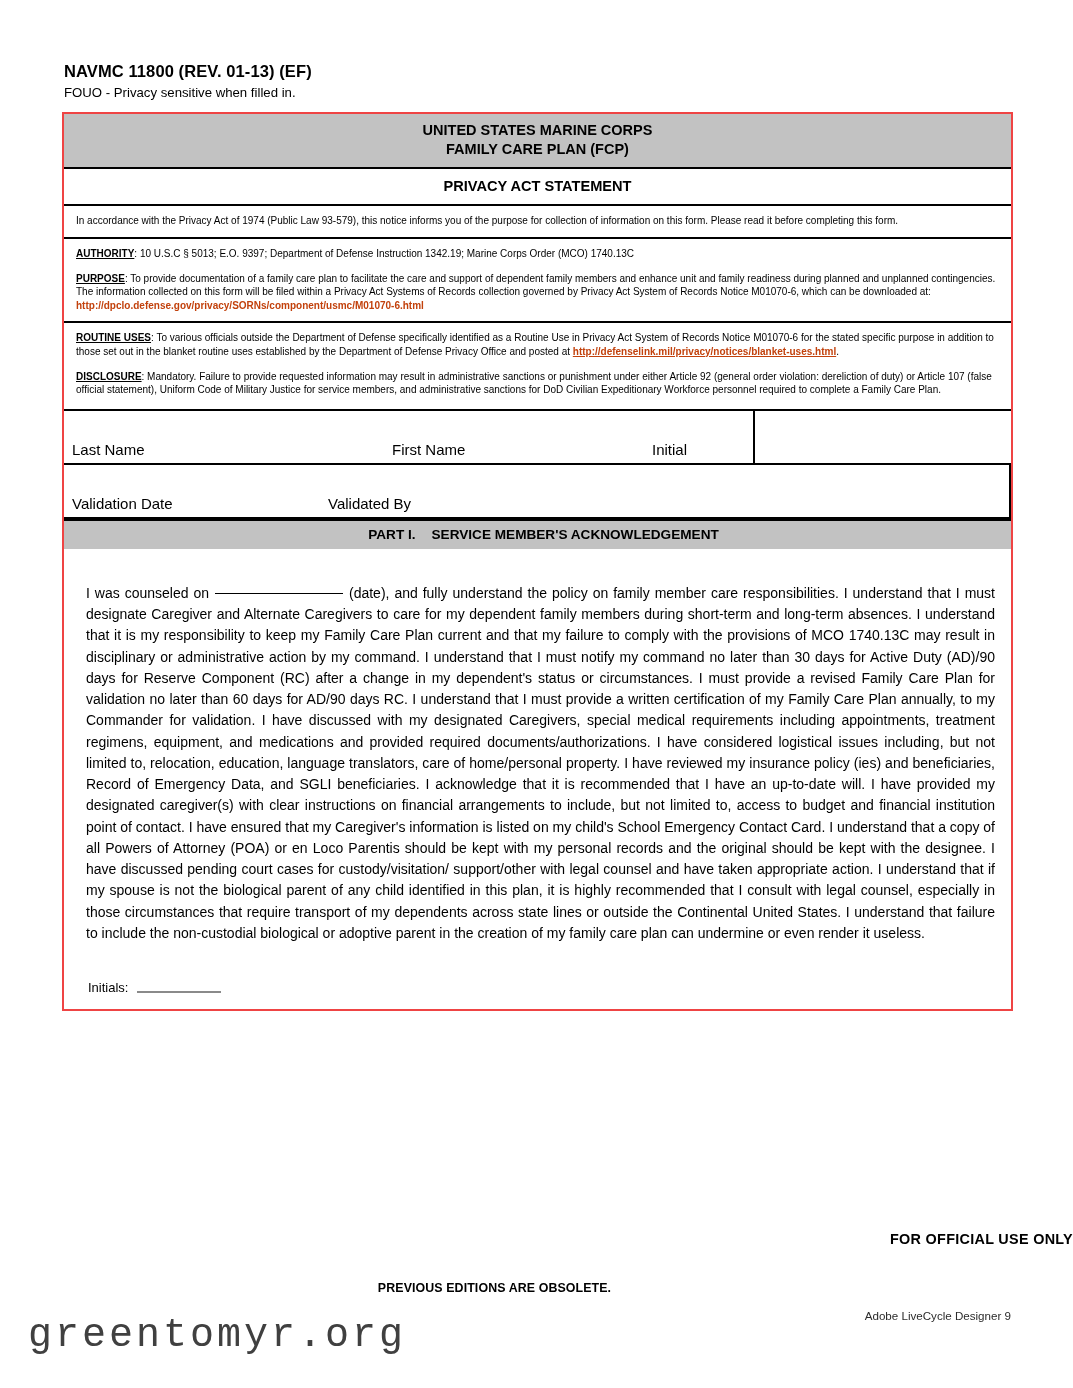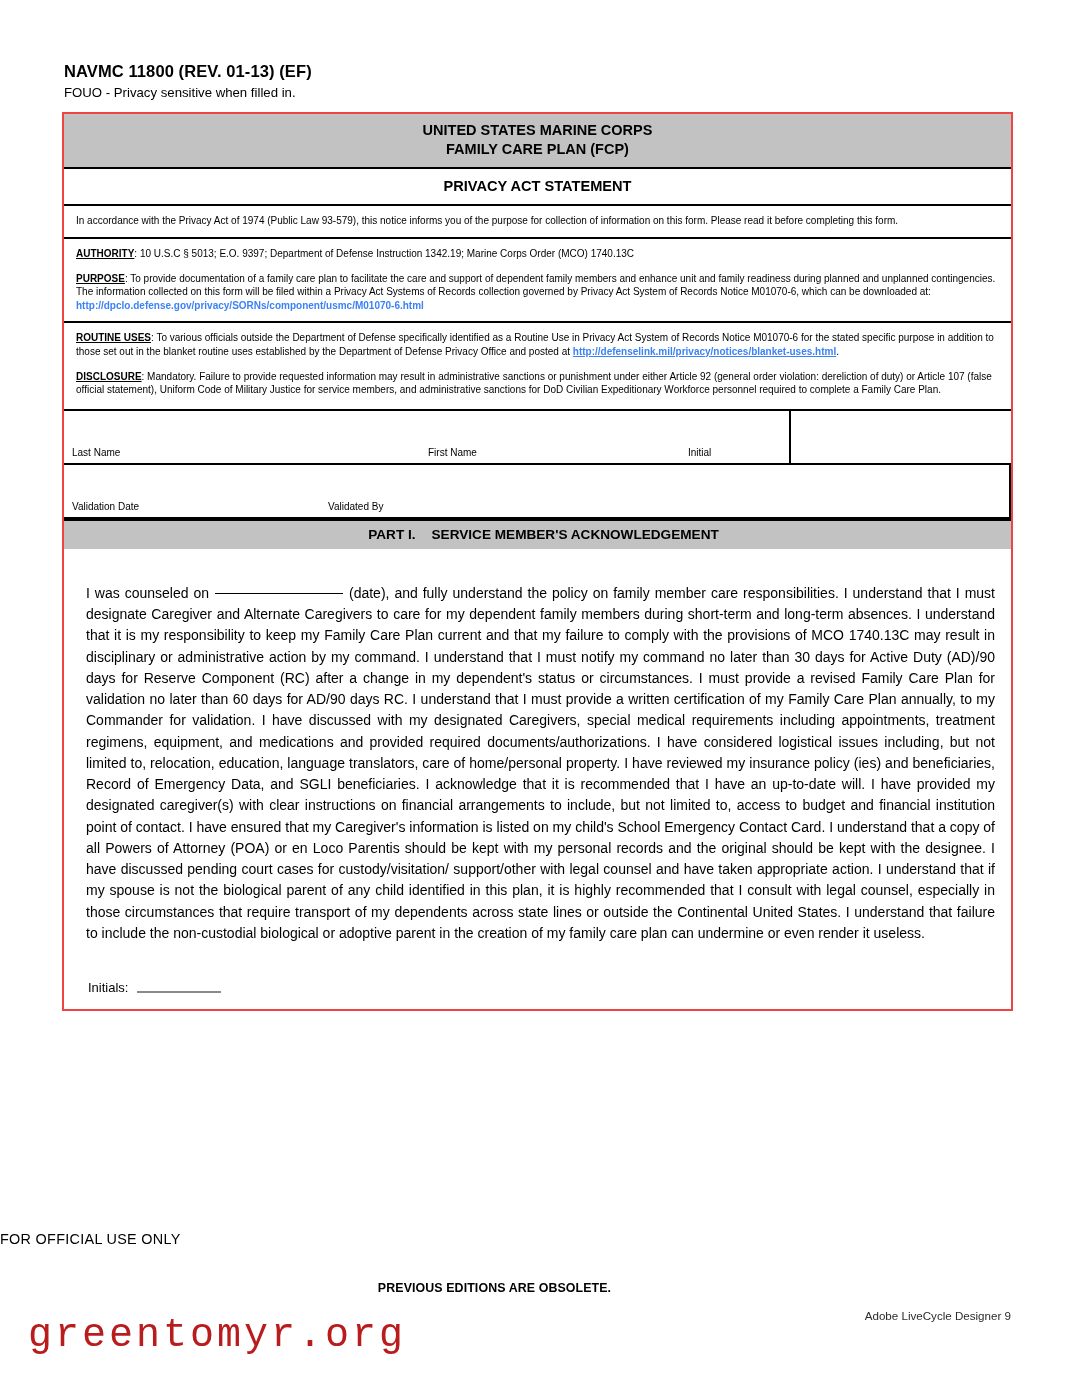--- a/index.html
+++ b/index.html
@@ -91,43 +91,43 @@
   }
   .para-block p {
     margin: 0 0 12px 0;
   }
   .para-block p:last-child { margin-bottom: 0; }
   .lead {
     font-weight: bold;
     text-decoration: underline;
   }
   .lnk {
-    color: #3b82f6;
+    color: #c2410c;
     font-weight: bold;
   }
   .lnk.ul { text-decoration: underline; }
 
   
   .fields-row {
     display: flex;
     border-bottom: 2px solid #000;
     height: 52px;
   }
   .fields-row:last-of-type { border-bottom: none; }
   .fld {
     position: relative;
     box-sizing: border-box;
     display: flex;
     align-items: flex-end;
     padding: 0 0 5px 8px;
-    font-size: 10px;
+    font-size: 15px;
   }
   .fld.sep { border-right: 2px solid #000; }
   .fld-last   { width: 320px; }
-  .fld-first  { width: 260px; margin-left: 36px; }
+  .fld-first  { width: 260px; }
   .fld-initial{ width: 111px; }
   .fld-rank   { flex: 1 1 auto; }
   .fld-valby  { width: 691px; }
   .fld-valdate{ flex: 1 1 auto; }
 
   .part-band {
     background: #c2c2c2;
     text-align: center;
     font-weight: bold;
     font-size: 13.6px;
@@ -171,23 +171,23 @@
     margin-left: 9px;
     margin-bottom: 2px;
   }
 
   
   .footer-fouo {
     position: absolute;
     left: 0;
     top: 1231px;
     width: 1073px;
-    text-align: left;
+    text-align: right;
     font-size: 14.4px;
-    font-weight: normal;
+    font-weight: bold;
     letter-spacing: 0.3px;
   }
   .footer-prev {
     position: absolute;
     left: 0;
     top: 1281px;
     width: 989px;
     text-align: center;
     font-size: 12.4px;
     font-weight: bold;
@@ -201,21 +201,21 @@
     color: #2b2b2b;
     text-align: right;
   }
   .watermark {
     position: absolute;
     left: 28px;
     top: 1313px;
     font-family: "Liberation Mono", "DejaVu Sans Mono", monospace;
     font-size: 40px;
     letter-spacing: 3px;
-    color: #b91c1c;
+    color: #404040;
     white-space: nowrap;
   }
 </style>
 </head>
 <body>
 
 <div class="page">
 
   <div class="doc-heading">
     <div class="form-number">NAVMC 11800 (REV. 01-13) (EF)</div>

